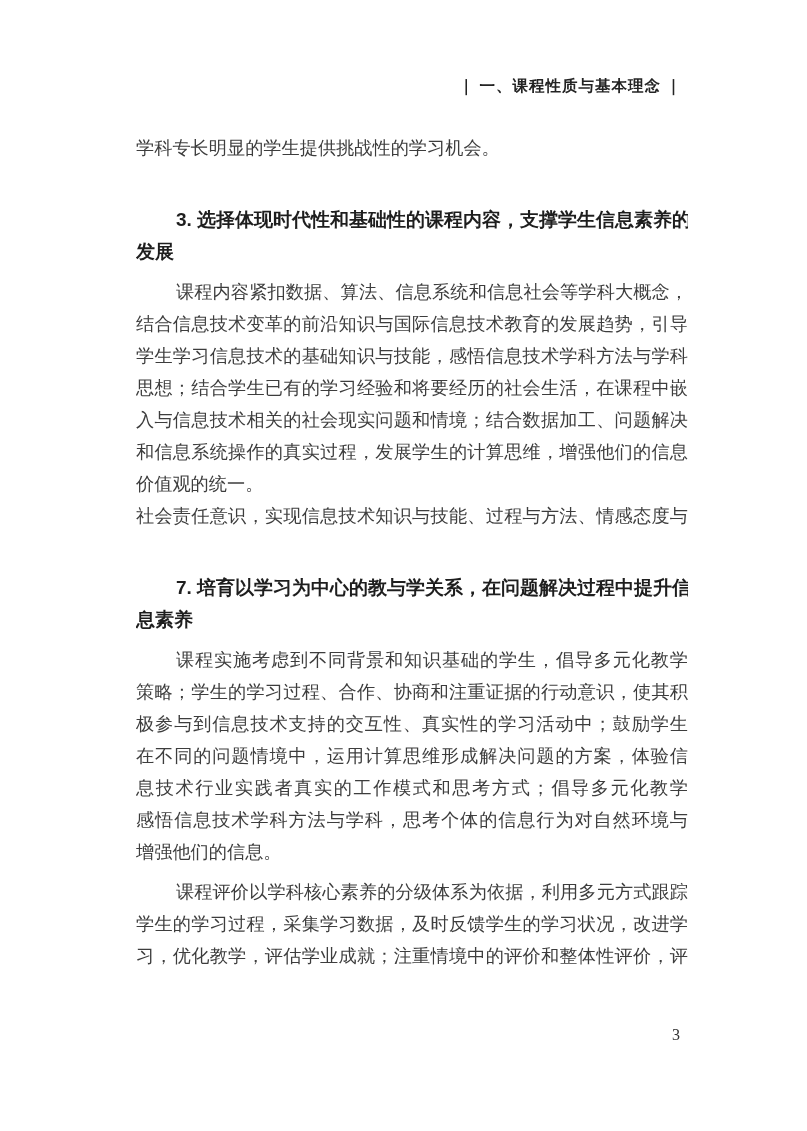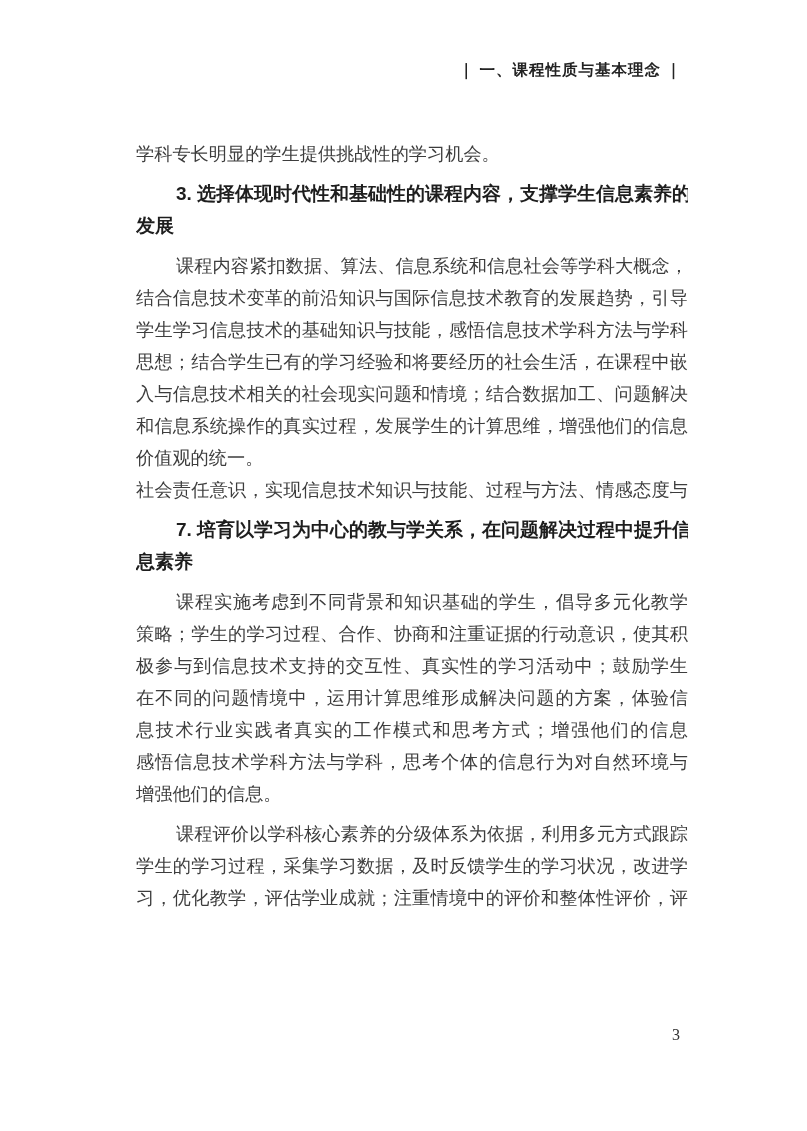--- a/index.html
+++ b/index.html
@@ -11,44 +11,44 @@
     position: relative;
     width: 807px;
     height: 1131px;
     background: #ffffff;
     overflow: hidden;
     font-family: "Liberation Serif", serif;
   }
   
   .running-header {
     position: absolute;
-    top: 60px;
+    top: 76px;
     left: 136px;
     width: 546px;
     text-align: right;
     font-family: "Liberation Serif", serif;
     font-weight: 700;
     font-size: 15.5px;
     letter-spacing: 1px;
     color: #232323;
     white-space: nowrap;
   }
   
   .doc-body {
     position: absolute;
     top: 132px;
     left: 136px;
     width: 552px;
     font-size: 18.2px;
     color: #3d3d3d;
   }
   .block { margin: 0; }
-  .block.heading { margin-top: 8px; }
+  .block.heading { margin-top: 40px; }
   .block.body { margin-top: 8px; }
-  .block.body:first-child { margin-top: 6px; }
+  .block.body:first-child { margin-top: 0; }
   .line {
     height: 32px;
     line-height: 32px;
     text-align: justify;
     text-align-last: justify;
     overflow: hidden;
     white-space: nowrap;
   }
   .line.indent { text-indent: 40px; }
   .line.para-end {
@@ -100,21 +100,21 @@
       </div>
       <div class="block heading">
         <div class="line indent">7. 培育以学习为中心的教与学关系，在问题解决过程中提升信</div>
         <div class="line para-end">息素养</div>
       </div>
       <div class="block body">
         <div class="line indent">课程实施考虑到不同背景和知识基础的学生，倡导多元化教学</div>
         <div class="line">策略；学生的学习过程、合作、协商和注重证据的行动意识，使其积</div>
         <div class="line">极参与到信息技术支持的交互性、真实性的学习活动中；鼓励学生</div>
         <div class="line">在不同的问题情境中，运用计算思维形成解决问题的方案，体验信</div>
-        <div class="line">息技术行业实践者真实的工作模式和思考方式；增强他们的信息</div>
+        <div class="line">息技术行业实践者真实的工作模式和思考方式；倡导多元化教学</div>
         <div class="line">感悟信息技术学科方法与学科，思考个体的信息行为对自然环境与</div>
         <div class="line para-end">增强他们的信息。</div>
       </div>
       <div class="block body">
         <div class="line indent">课程评价以学科核心素养的分级体系为依据，利用多元方式跟踪</div>
         <div class="line">学生的学习过程，采集学习数据，及时反馈学生的学习状况，改进学</div>
         <div class="line">习，优化教学，评估学业成就；注重情境中的评价和整体性评价，评</div>
       </div>
     </main>
 

